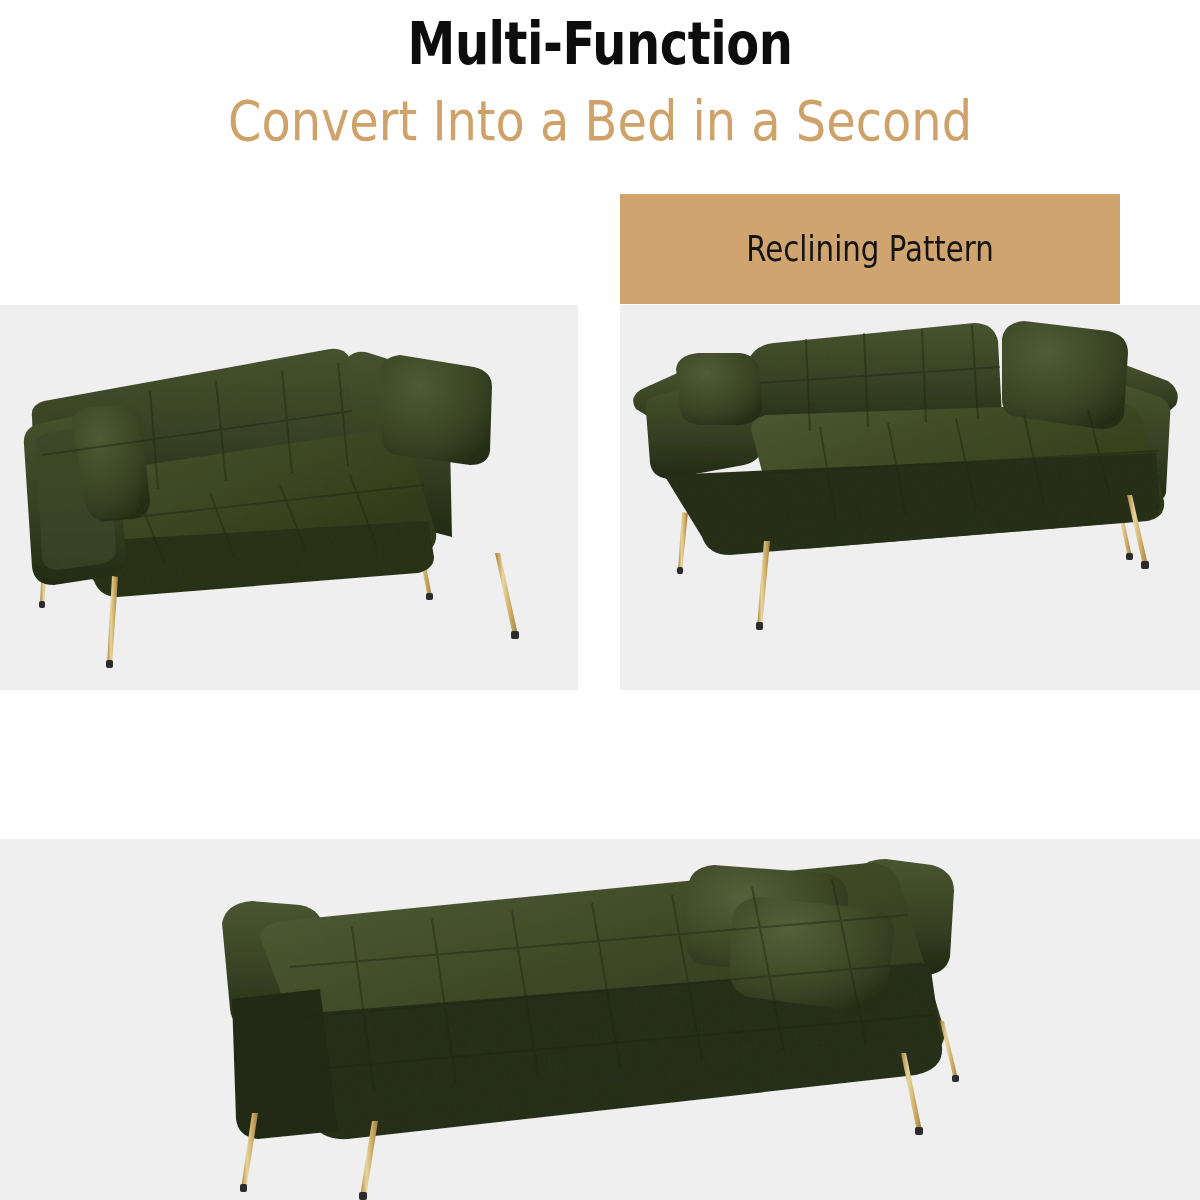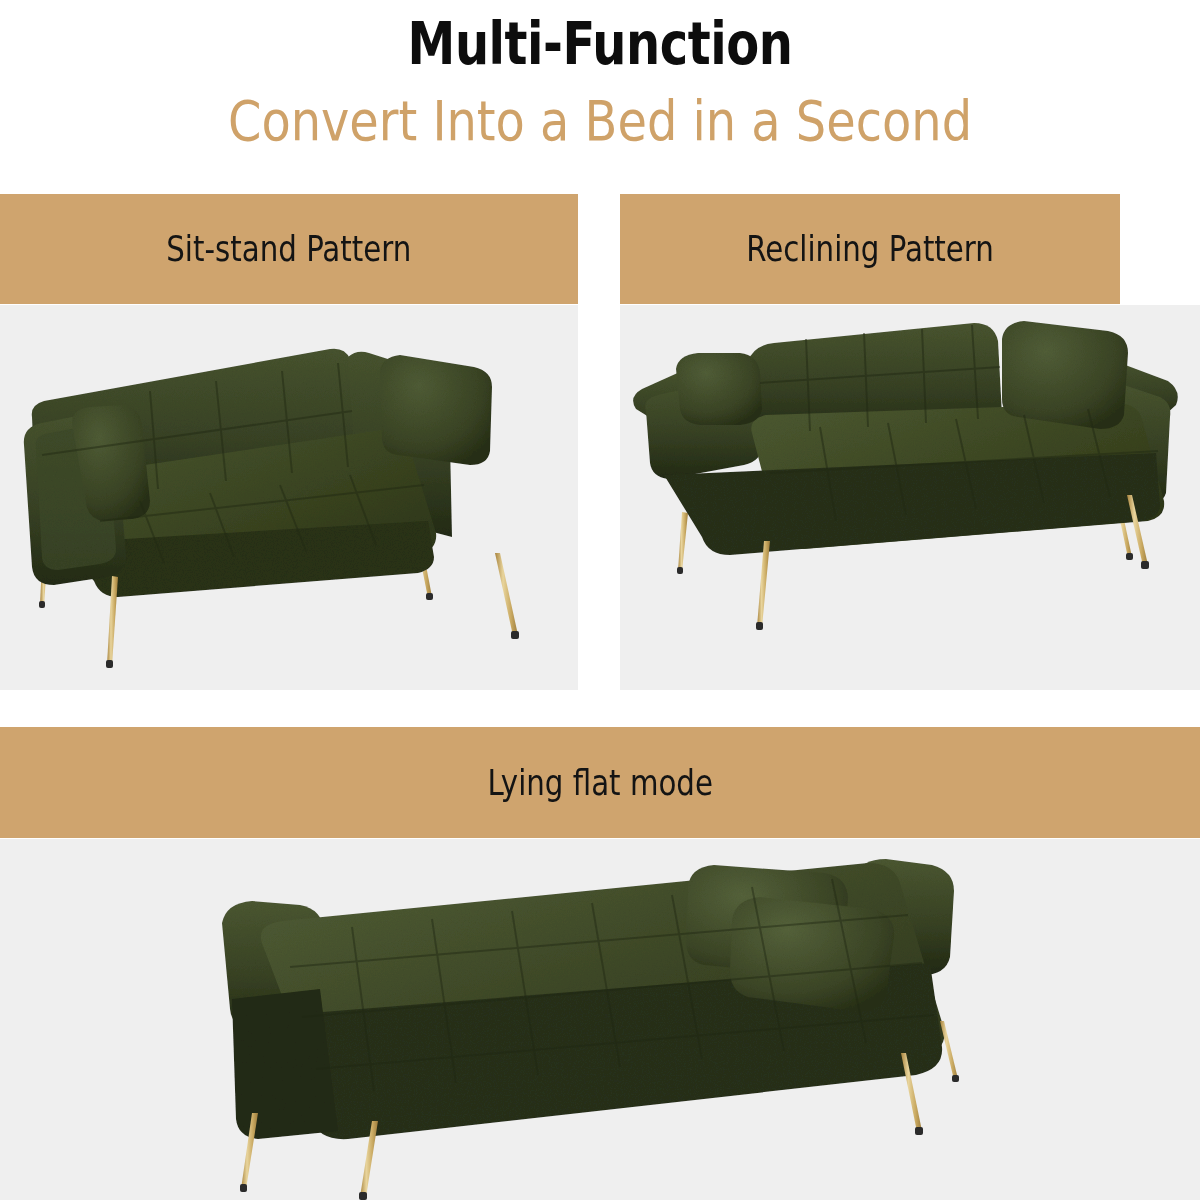--- a/index.html
+++ b/index.html
@@ -60,28 +60,22 @@
 </head>
 <body>
 
 <div class="page">
 
   <div class="headings">
     <div class="title-main">Multi-Function</div>
     <div class="title-sub">Convert Into a Bed in a Second</div>
   </div>
 
-  <div class="band" id="band-left">
-    <span>Sit-stand Pattern</span>
-  </div>
   <div class="band" id="band-right">
     <span>Reclining Pattern</span>
-  </div>
-  <div class="band" id="band-bottom">
-    <span>Lying flat mode</span>
   </div>
 
   <div class="panel" id="panel-left">
     <svg class="sofa-svg" width="578" height="385" viewBox="0 0 578 385">
       <defs>
         <linearGradient id="gGreenA" x1="0" y1="0" x2="0" y2="1">
           <stop offset="0%" stop-color="#48542f"></stop>
           <stop offset="55%" stop-color="#394325"></stop>
           <stop offset="100%" stop-color="#242c15"></stop>
         </linearGradient>

